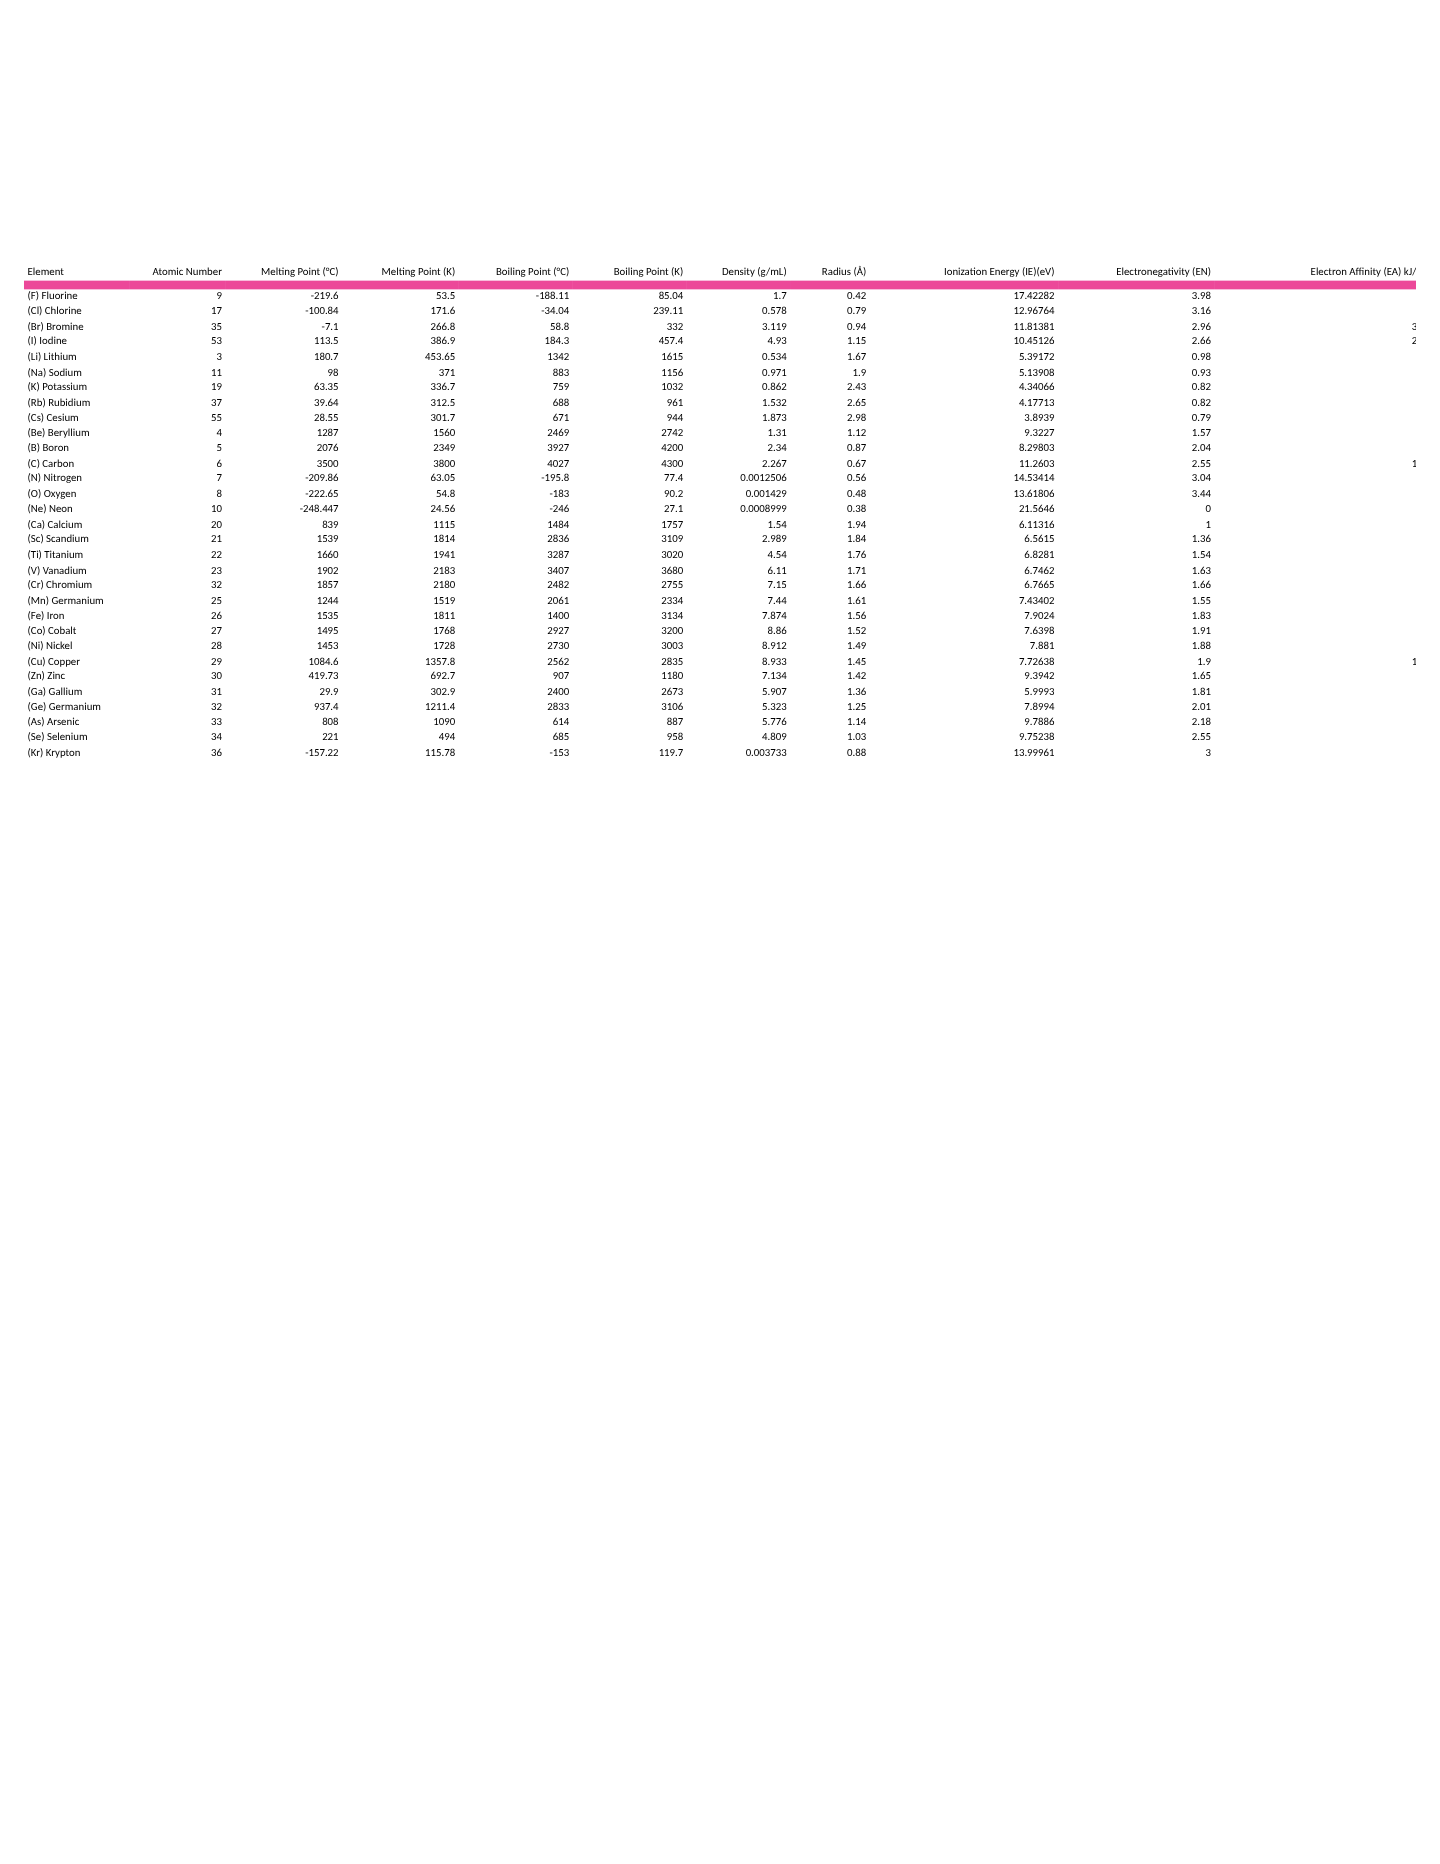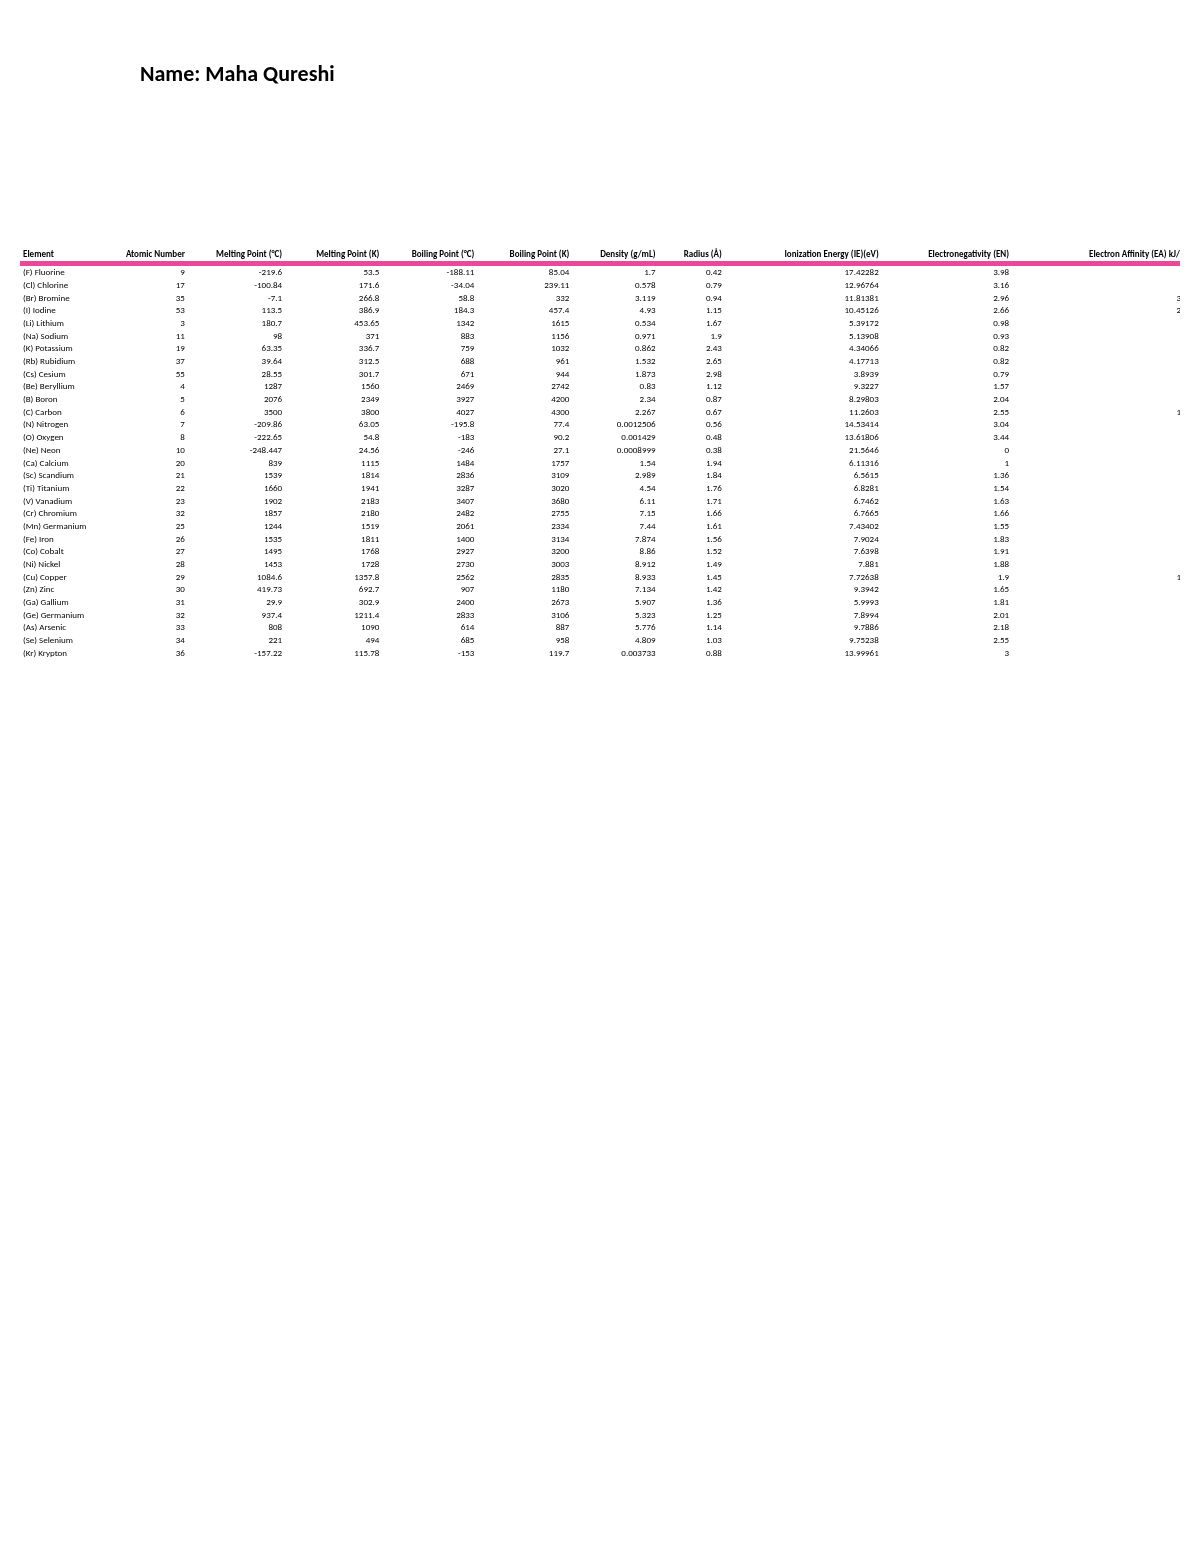--- a/index.html
+++ b/index.html
@@ -26,23 +26,23 @@
   }
   table{
     border-collapse:collapse;
     font-size:9px;
     line-height:1.3;
     table-layout:fixed;
     width:1180px;
   }
   th{
     text-align:left;
-    font-weight:700;
+    font-weight:400;
     padding:1px 3px;
-    border-bottom:5px solid #ec4899;
+    border-bottom:7px solid #ec4899;
     white-space:nowrap;
     overflow:hidden;
   }
   td{
     padding:0.5px 3px;
     white-space:nowrap;
     overflow:hidden;
   }
   td.num, th.num{ text-align:right; }
   col.c-el{width:80px;}
@@ -54,21 +54,20 @@
   col.c-den{width:78px;}
   col.c-rad{width:60px;}
   col.c-ie{width:142px;}
   col.c-en{width:118px;}
   col.c-ea{width:170px;}
 </style>
 </head>
 <body>
 
 <div class="header">
-  <h1>Name: Maha Qureshi</h1>
 </div>
 
 <div class="table-wrap">
   <table>
     <colgroup>
       <col class="c-el">
         <col class="c-an">
         <col class="c-mpc">
         <col class="c-mpk">
       <col class="c-bpc">
@@ -212,21 +211,21 @@
           <td class="num">0.79</td>
           <td class="num">45.5</td>
         </tr>
         <tr>
           <td>(Be) Beryllium</td>
           <td class="num">4</td>
           <td class="num">1287</td>
           <td class="num">1560</td>
           <td class="num">2469</td>
           <td class="num">2742</td>
-          <td class="num">0.83</td>
+          <td class="num">1.31</td>
           <td class="num">1.12</td>
           <td class="num">9.3227</td>
           <td class="num">1.57</td>
           <td class="num">0</td>
         </tr>
         <tr>
           <td>(B) Boron</td>
           <td class="num">5</td>
           <td class="num">2076</td>
           <td class="num">2349</td>

